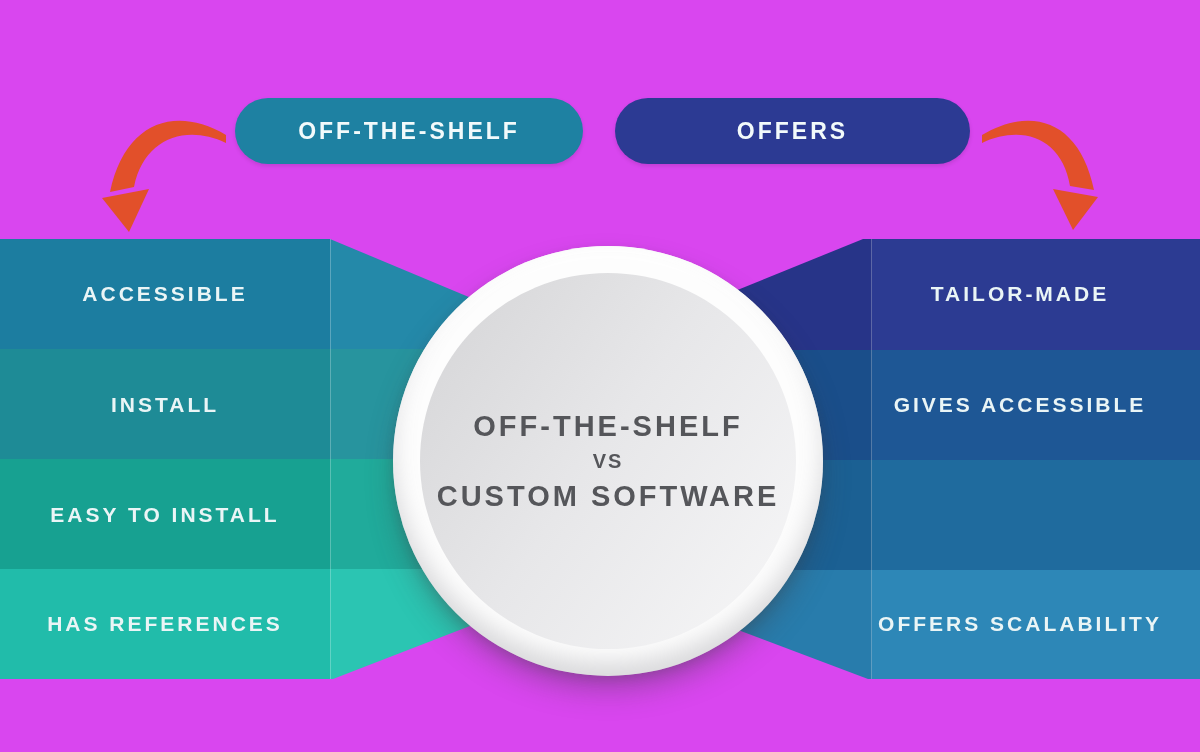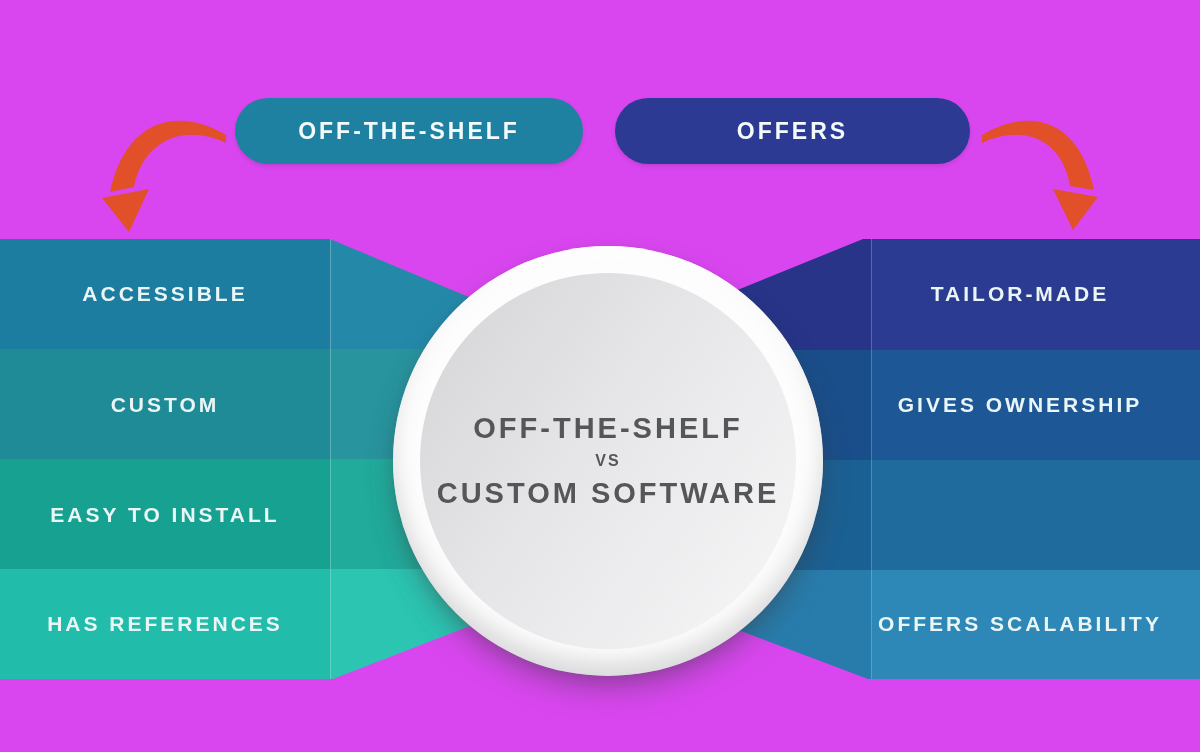--- a/index.html
+++ b/index.html
@@ -64,21 +64,21 @@
   .circle-inner{
     position:absolute;left:27px;top:27px;width:376px;height:376px;border-radius:50%;
     background:linear-gradient(125deg,#d4d4d6 0%,#e7e7e9 48%,#f7f7f8 100%);
     display:flex;flex-direction:column;align-items:center;justify-content:center;
   }
   .circle-title{
     color:#55565a;font-size:29px;font-weight:bold;letter-spacing:3px;
     line-height:1.2;text-align:center;white-space:nowrap;
   }
   .circle-vs{
-    color:#55565a;font-size:16px;font-weight:bold;letter-spacing:2px;margin:6px 0;text-align:center;
+    color:#55565a;font-size:20px;font-weight:bold;letter-spacing:2px;margin:6px 0;text-align:center;
   }
 </style>
 </head>
 <body>
 
 <div class="stage">
 
   <svg class="arrow-layer" viewBox="0 0 1200 752" xmlns="http://www.w3.org/2000/svg">
     <g>
       <path d="M226,135 C175,105 125,122 110,192 L134,187 C144,138 186,124 226,143 Z" fill="#E2502A"></path>
@@ -112,25 +112,25 @@
   <div class="wedge rw rw2" style="background-color: rgb(26, 78, 138);"></div>
   <div class="bar rb rb3" style="background-color: rgb(31, 107, 158);"></div>
   <div class="wedge rw rw3" style="background-color: rgb(27, 96, 147);"></div>
   <div class="bar rb rb4" style="background-color: rgb(45, 135, 183);"></div>
   <div class="wedge rw rw4" style="background-color: rgb(40, 124, 172);"></div>
 
   <div class="seam seam-left"></div>
   <div class="seam seam-right"></div>
 
   <div class="bar-label left row1">ACCESSIBLE</div>
-  <div class="bar-label left row2">CUSTOM</div>
+  <div class="bar-label left row2">INSTALL</div>
   <div class="bar-label left row3">EASY TO INSTALL</div>
   <div class="bar-label left row4">HAS REFERENCES</div>
   <div class="bar-label right row1">TAILOR-MADE</div>
-  <div class="bar-label right row2">GIVES OWNERSHIP</div>
+  <div class="bar-label right row2">GIVES ACCESSIBLE</div>
   <div class="bar-label right row4">OFFERS SCALABILITY</div>
 
   <div class="circle-outer">
     <div class="circle-inner">
       <div class="circle-title">OFF-THE-SHELF</div>
       <div class="circle-vs">VS</div>
       <div class="circle-title">CUSTOM SOFTWARE</div>
     </div>
   </div>
 

